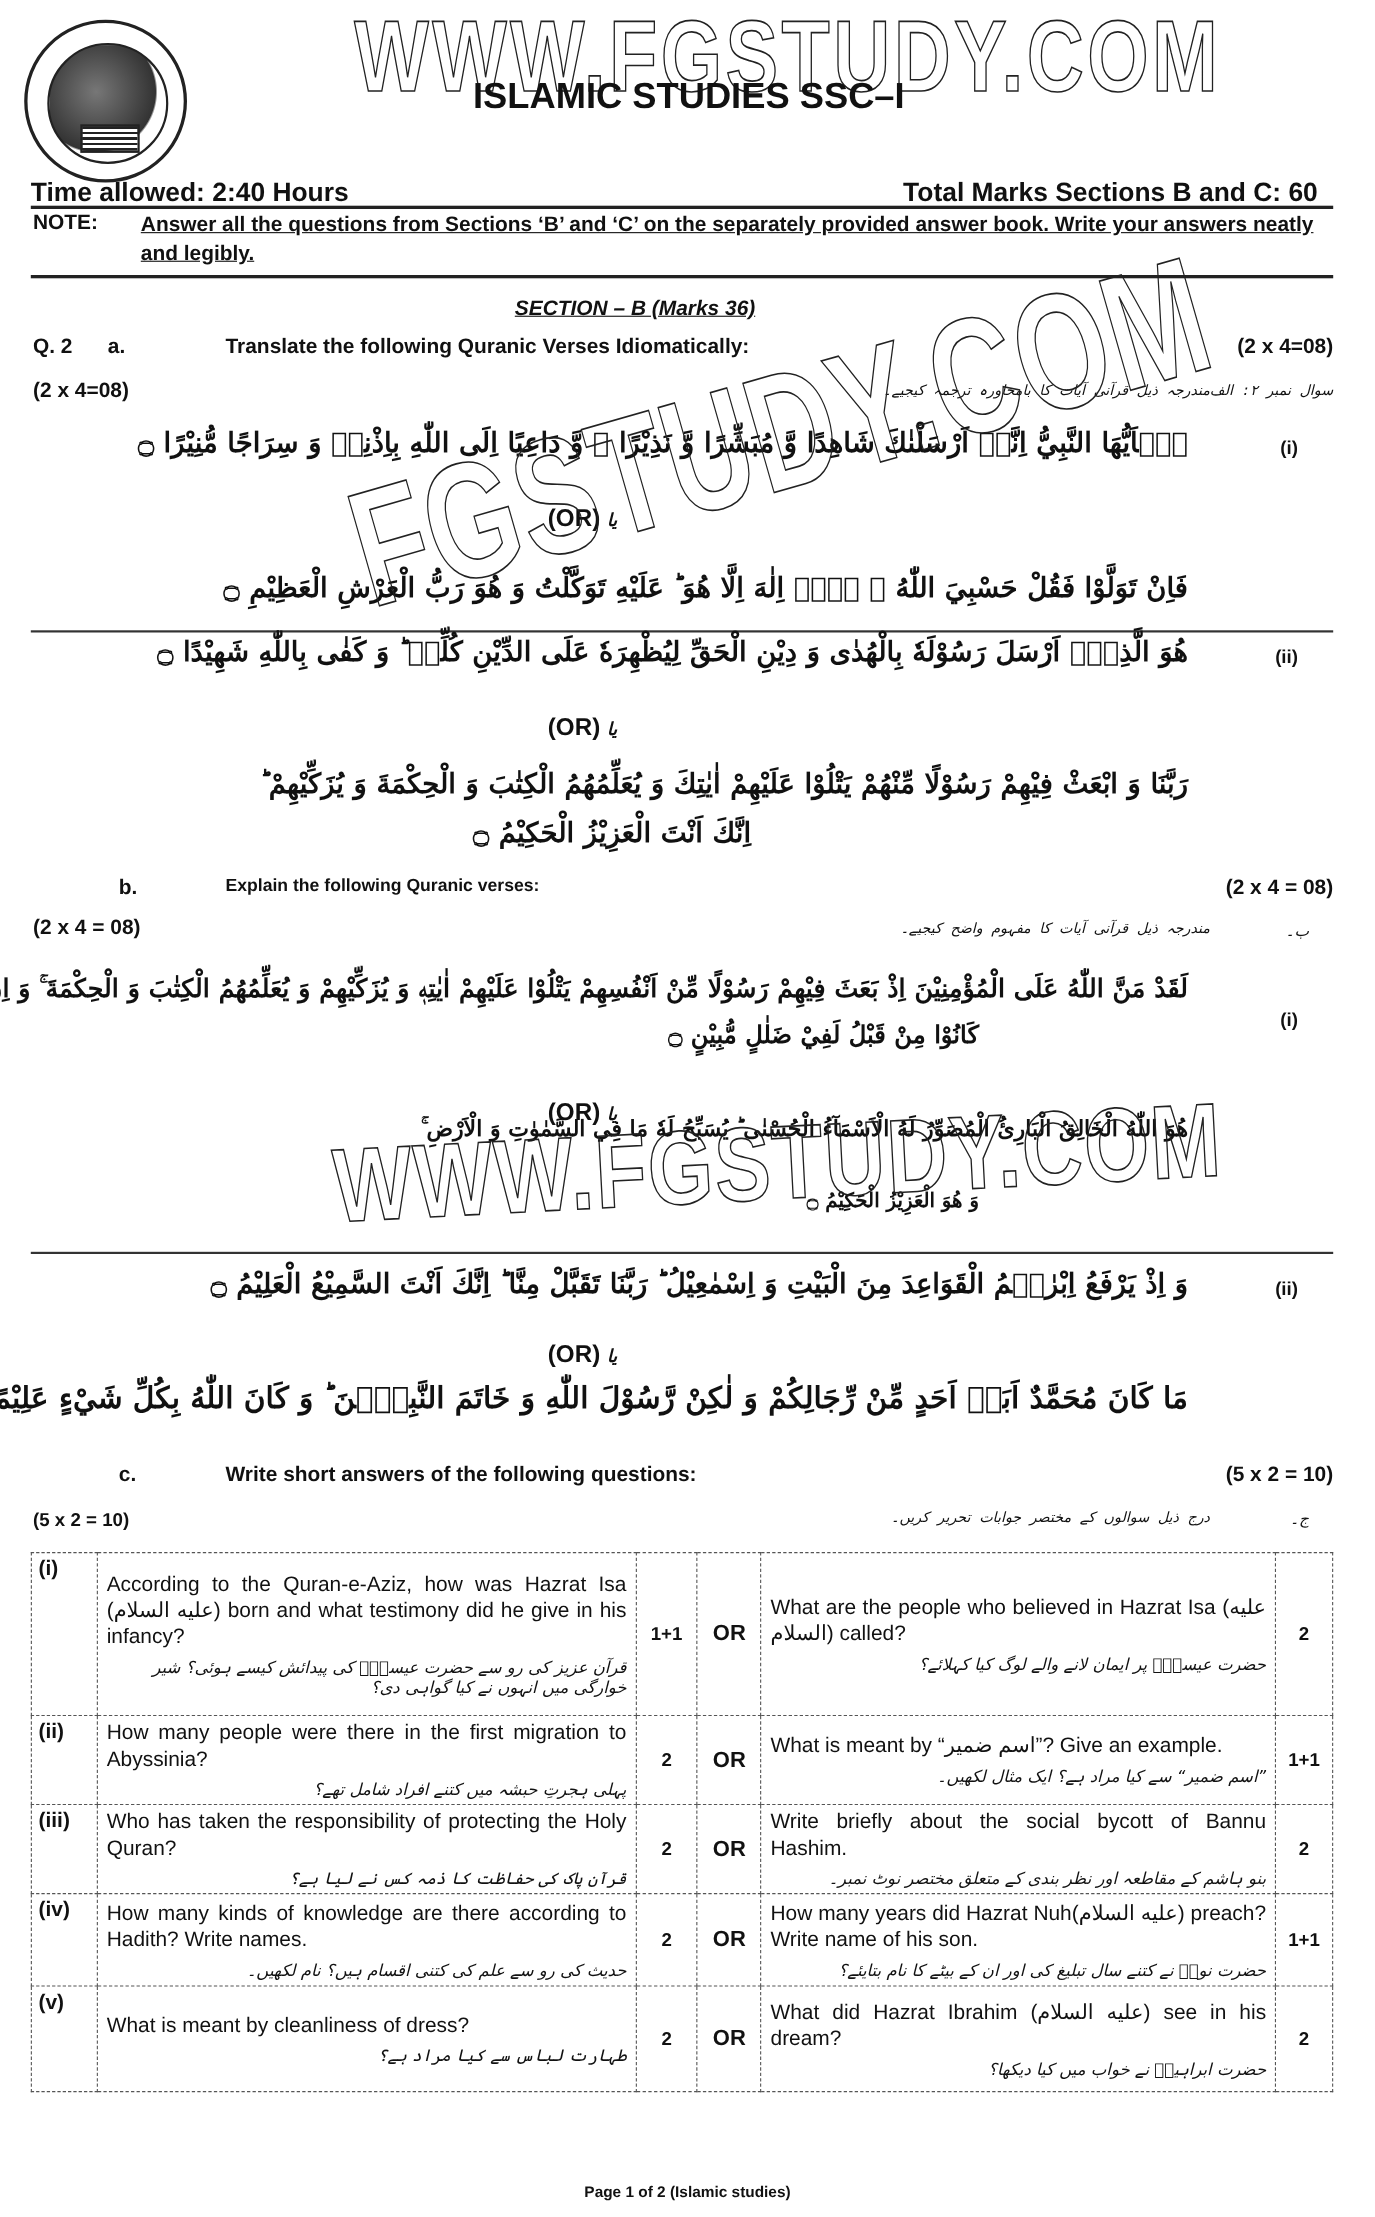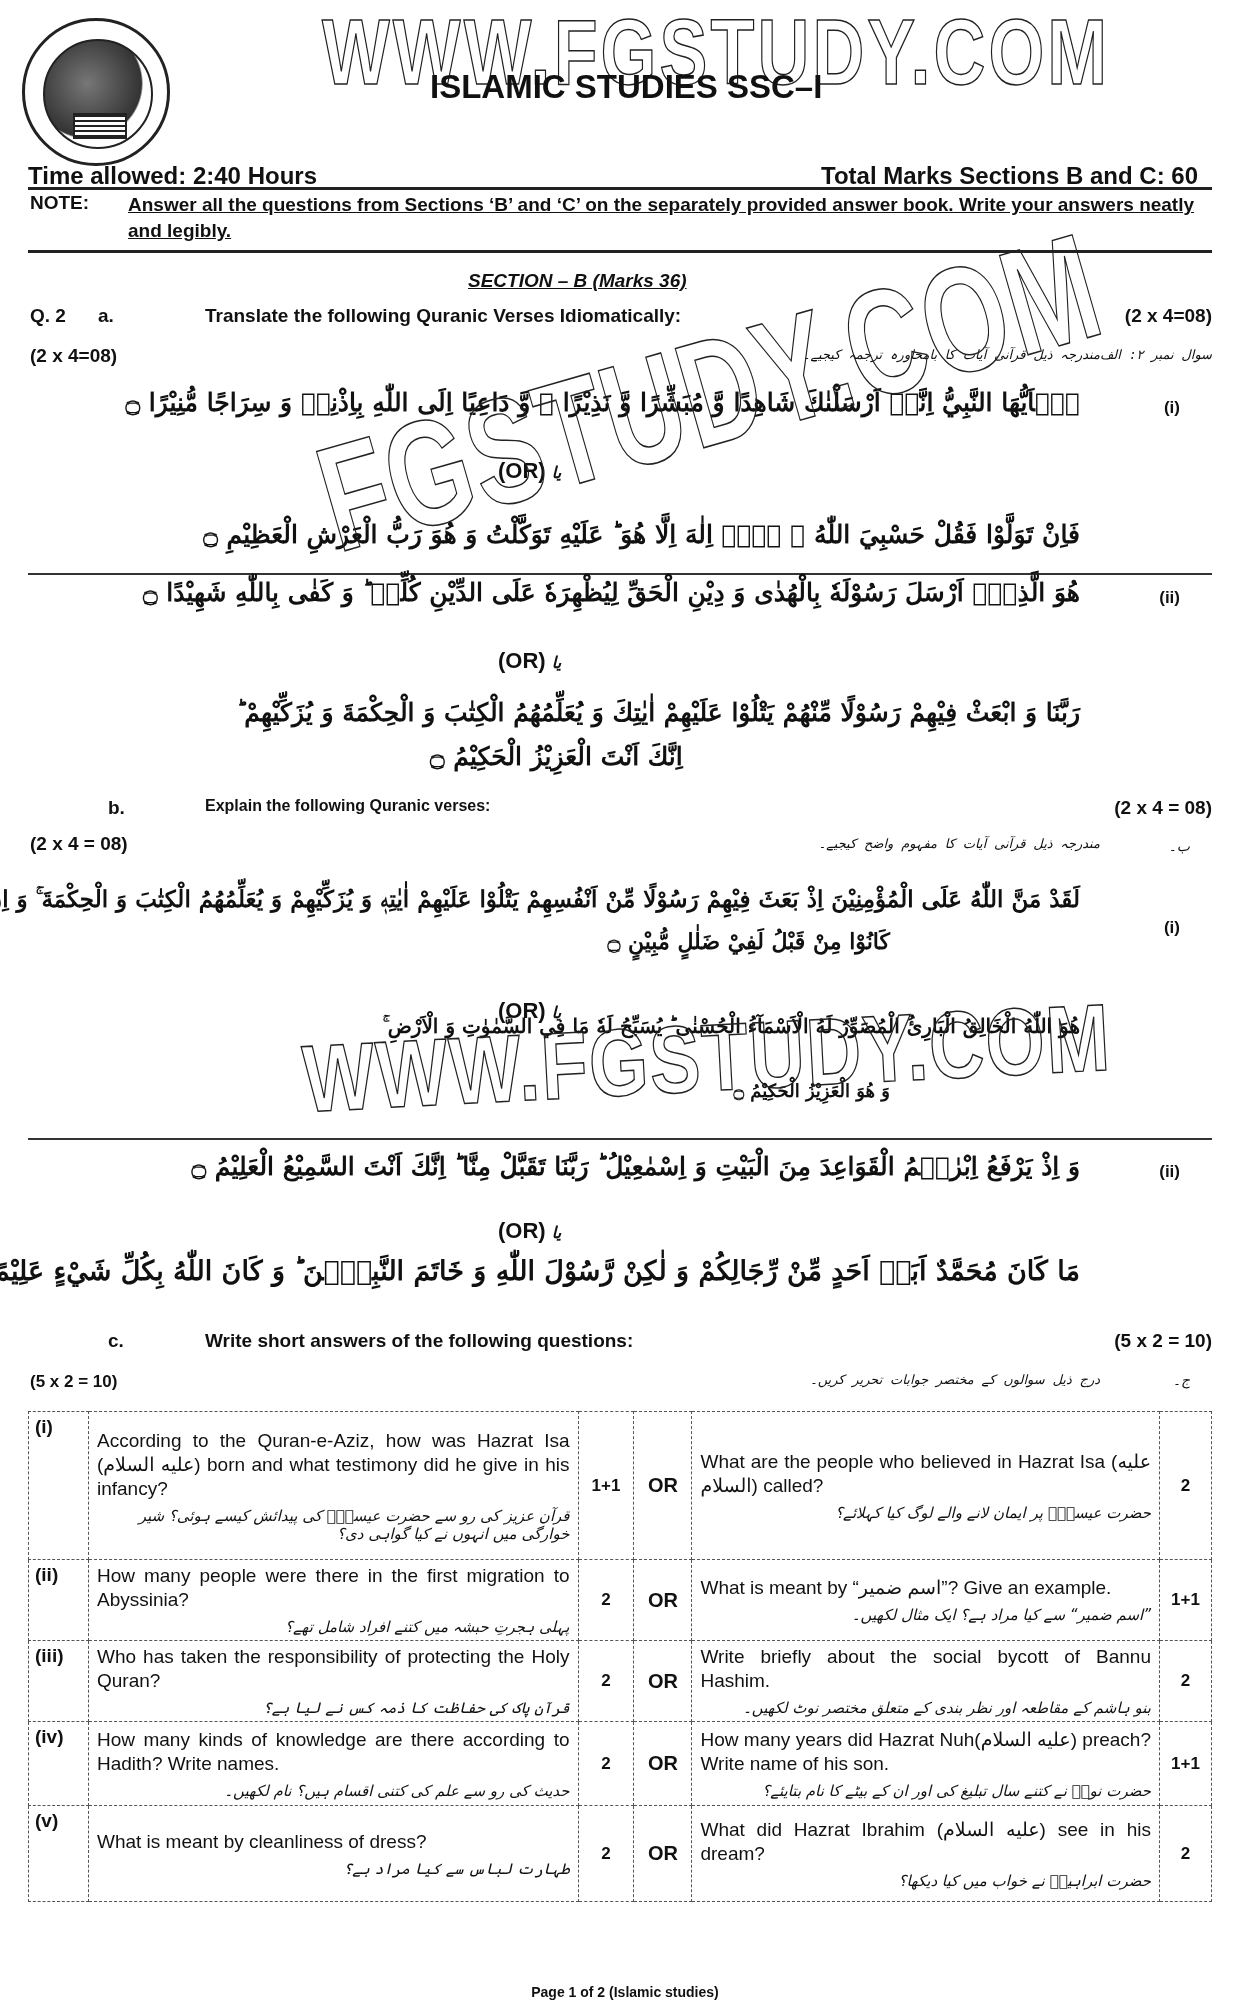--- a/index.html
+++ b/index.html
@@ -157,21 +157,21 @@
     <tr style="height:80px;">
       <td class="num">(iii)</td>
       <td>
         <div class="en">Who has taken the responsibility of protecting the Holy Quran?</div>
         <div class="ur">قرآن پاک کی حفاظت کا ذمہ کس نے لیا ہے؟</div>
       </td>
       <td class="mk">2</td>
       <td class="or">OR</td>
       <td>
         <div class="en">Write briefly about the social bycott of Bannu Hashim.</div>
-        <div class="ur">بنو ہاشم کے مقاطعہ اور نظر بندی کے متعلق مختصر نوٹ لکھیں۔</div>
+        <div class="ur">بنو ہاشم کے مقاطعہ اور نظر بندی کے متعلق مختصر نوٹ نمبر۔</div>
       </td>
       <td class="mk">2</td>
     </tr>
     <tr style="height:84px;">
       <td class="num">(iv)</td>
       <td>
         <div class="en">How many kinds of knowledge are there according to Hadith? Write names.</div>
         <div class="ur">حدیث کی رو سے علم کی کتنی اقسام ہیں؟ نام لکھیں۔</div>
       </td>
       <td class="mk">2</td>

